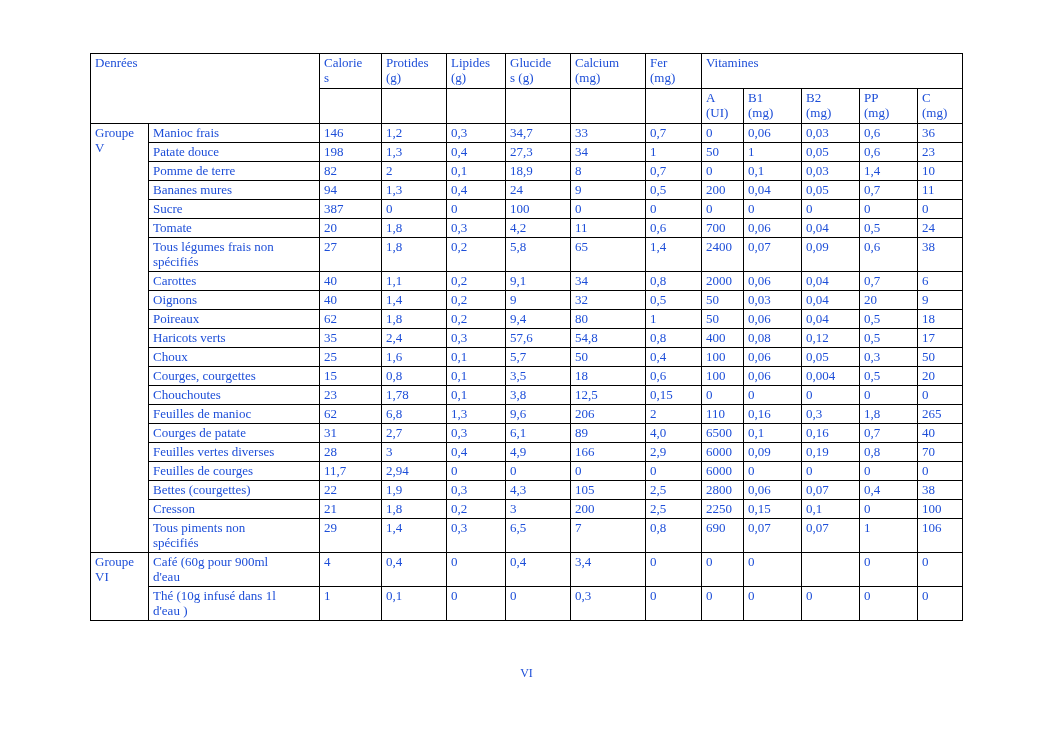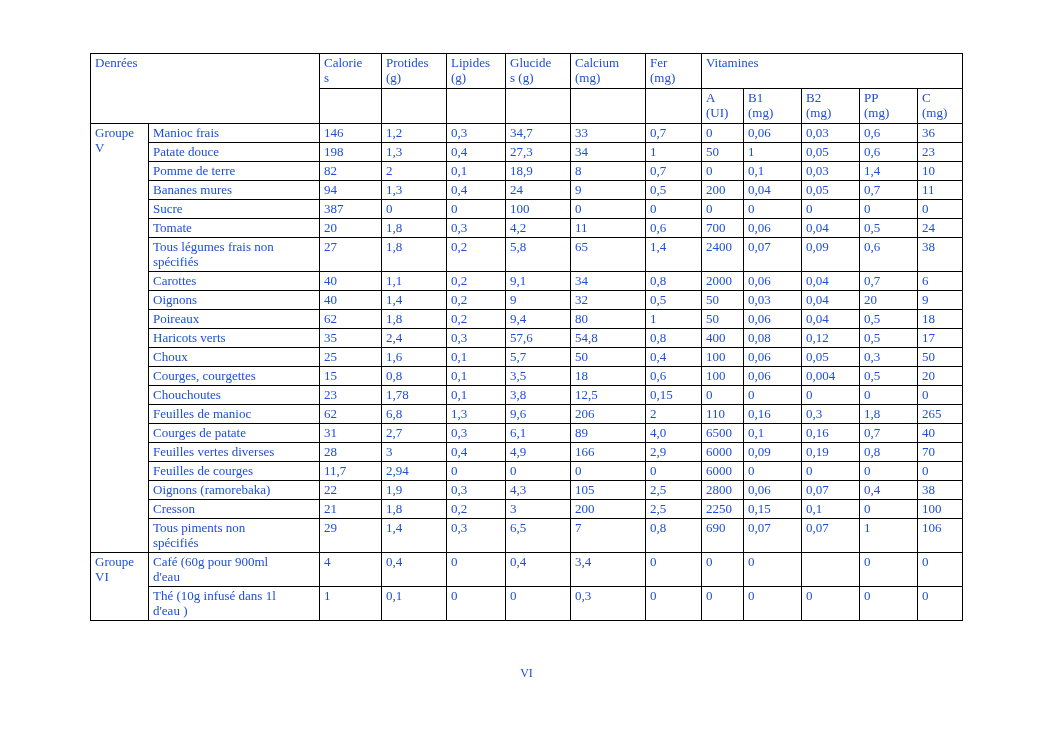--- a/index.html
+++ b/index.html
@@ -354,21 +354,21 @@
           <td>0</td>
           <td>0</td>
           <td>0</td>
           <td>6000</td>
           <td>0</td>
           <td>0</td>
           <td>0</td>
           <td>0</td>
         </tr>
         <tr>
-          <td>Oignons (ramorebaka)</td>
+          <td>Bettes (courgettes)</td>
           <td>22</td>
           <td>1,9</td>
           <td>0,3</td>
           <td>4,3</td>
           <td>105</td>
           <td>2,5</td>
           <td>2800</td>
           <td>0,06</td>
           <td>0,07</td>
           <td>0,4</td>

